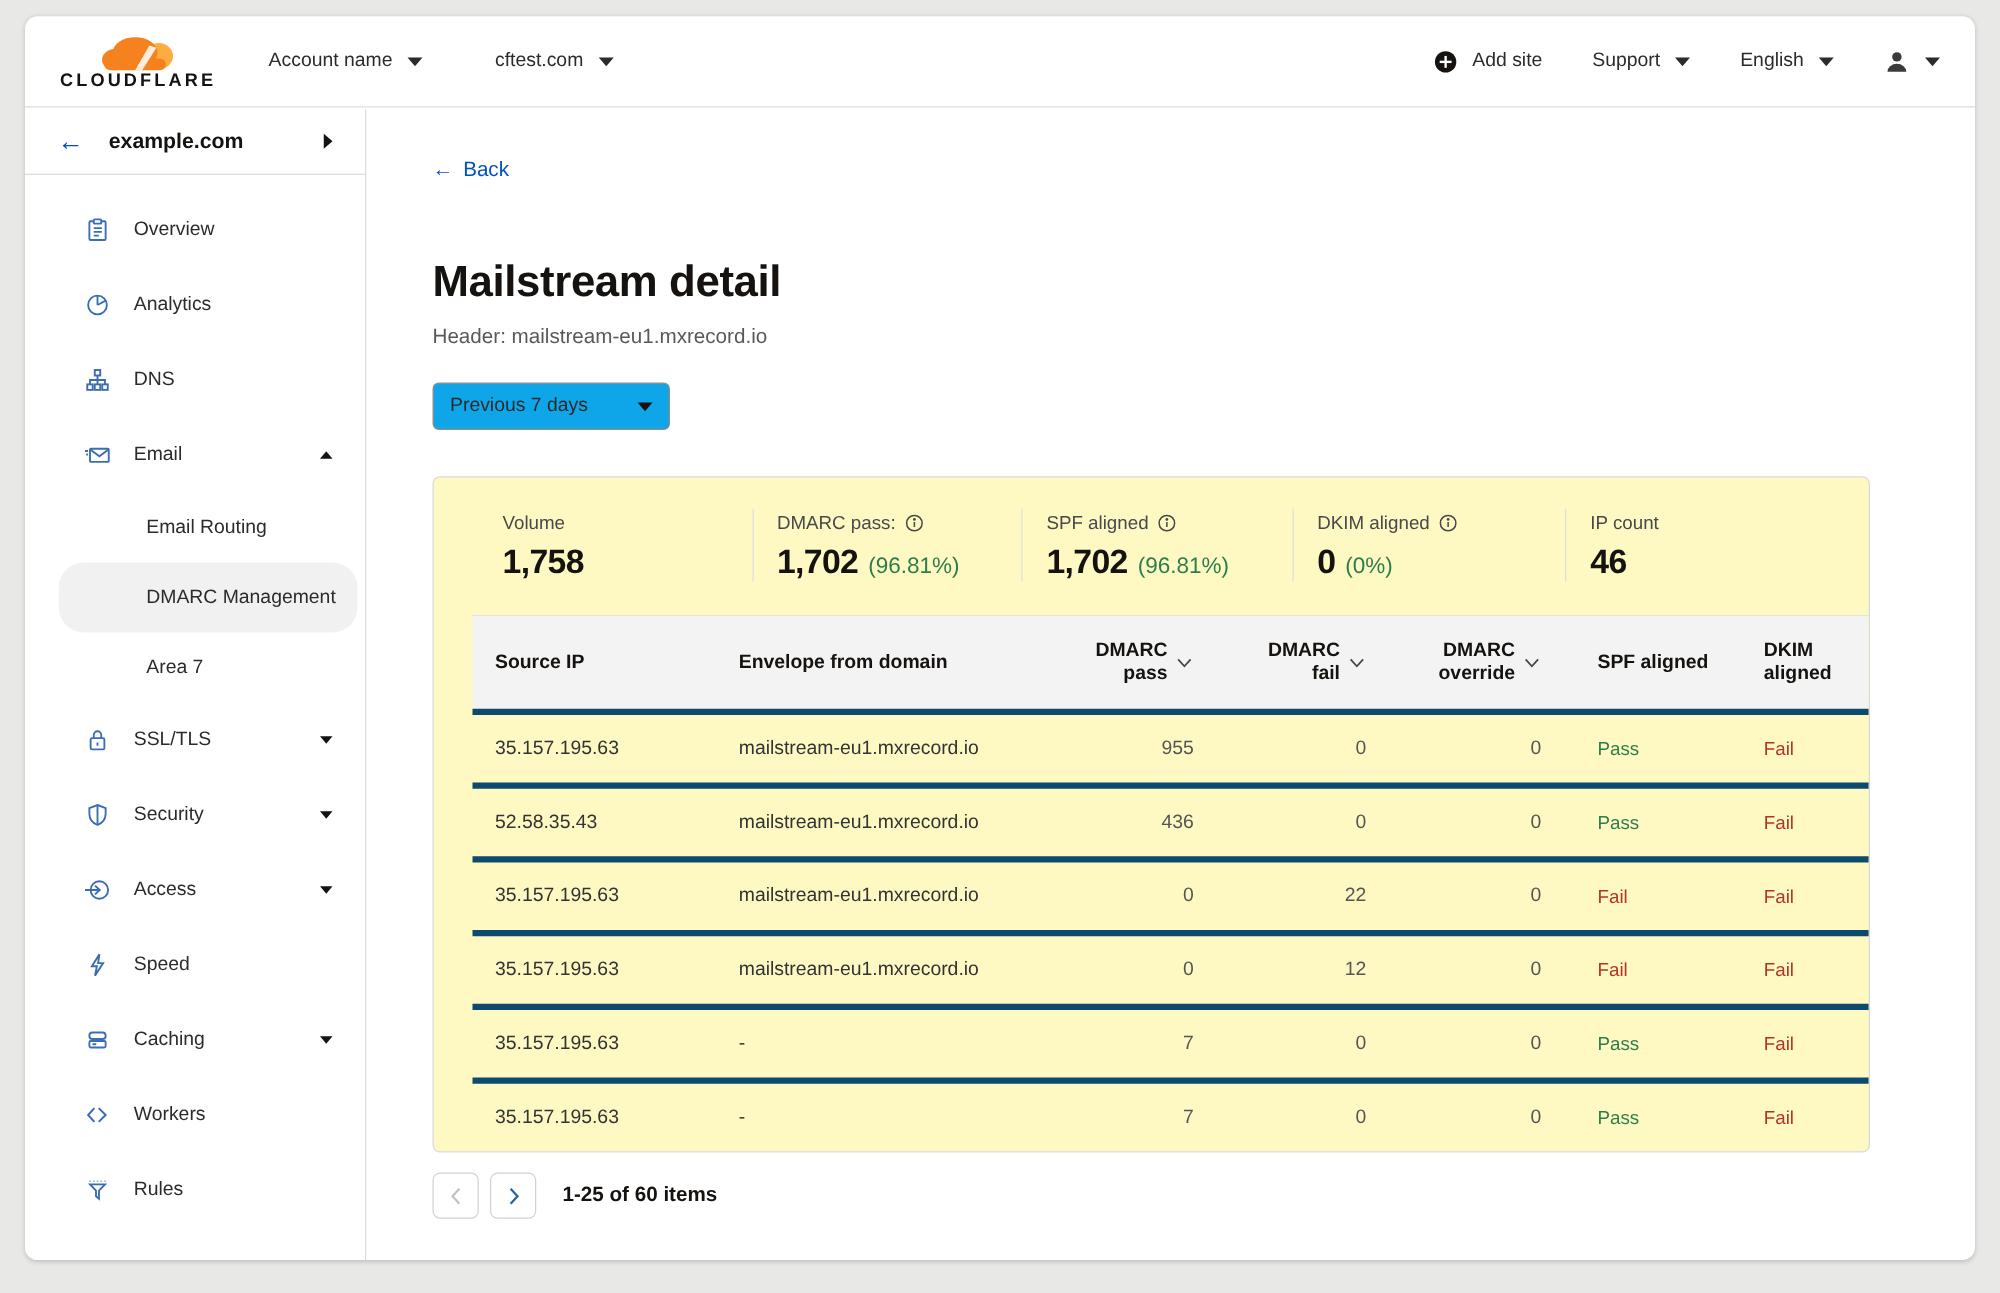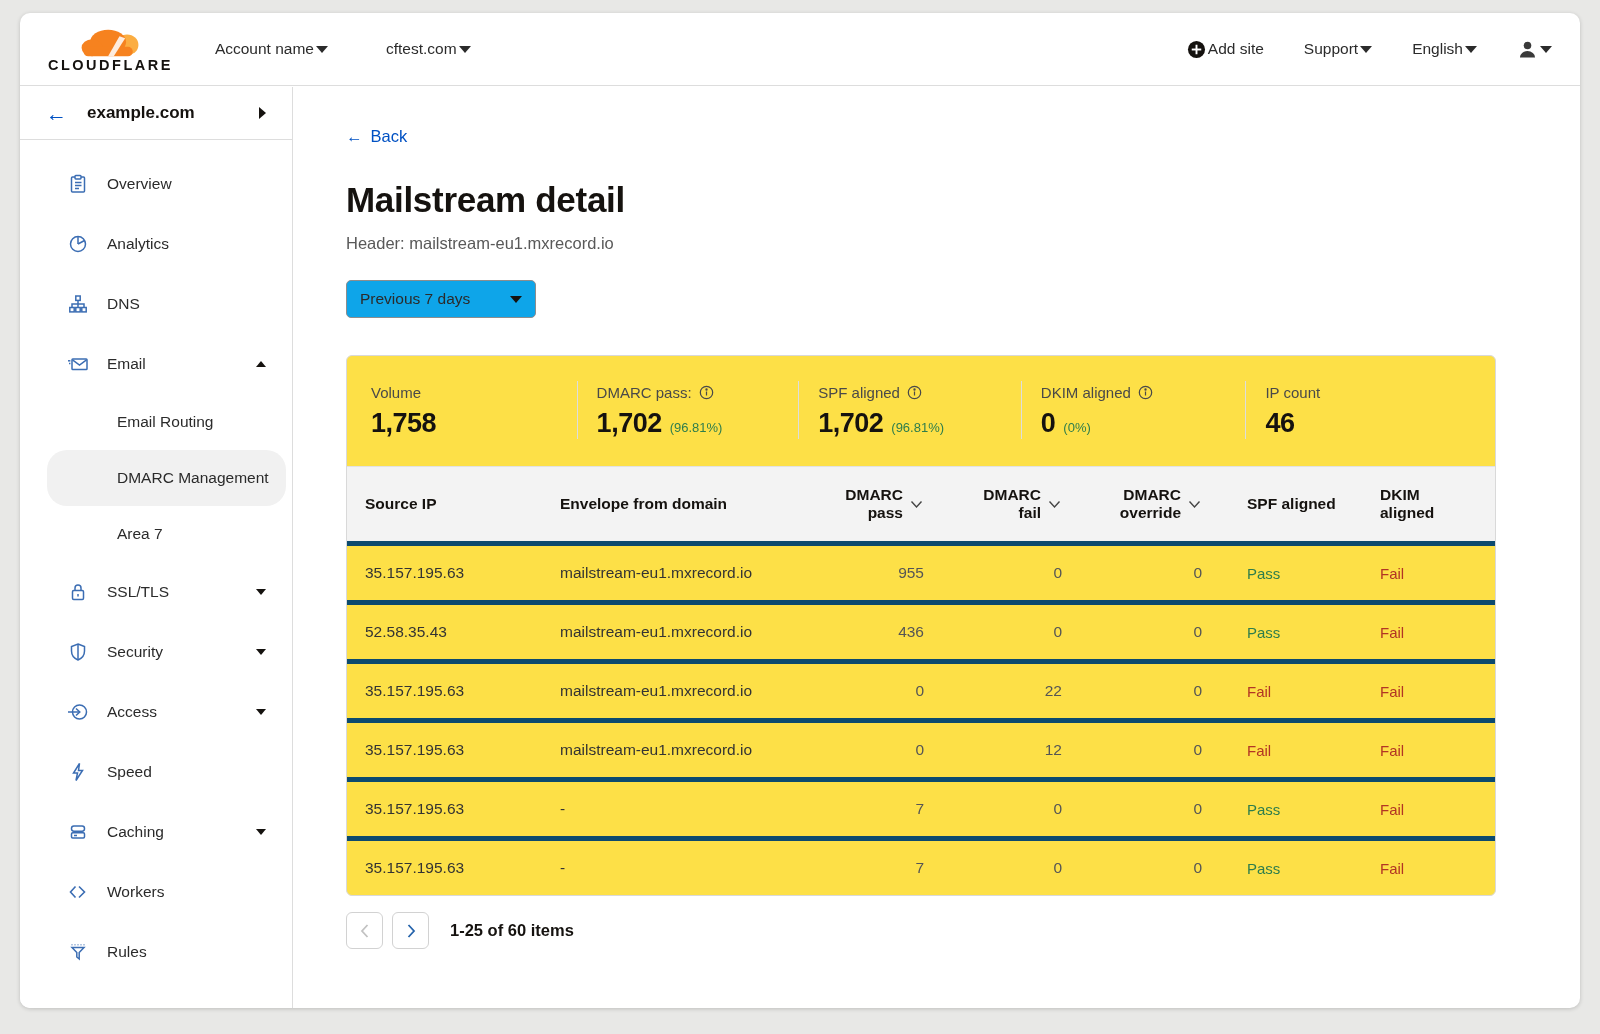--- a/index.html
+++ b/index.html
@@ -15,21 +15,21 @@
     background:#fff; border-radius:10px; overflow:hidden;
     box-shadow:0 1px 4px rgba(0,0,0,.18);
   }
   
   .topnav {
     height:73px; border-bottom:1px solid #ddd;
     display:flex; align-items:center; padding:0 28px;
   }
   .logo { display:flex; flex-direction:column; align-items:center; margin-right:42px; }
   .logo-word { font-size:14.5px; font-weight:800; letter-spacing:2.5px; color:#15120f; margin-top:-4px; }
-  .nav-menu { display:flex; align-items:center; gap:2px; font-size:15.5px; color:#2b2b2b; cursor:pointer; }
+  .nav-menu { display:flex; align-items:center; gap:12px; font-size:15.5px; color:#2b2b2b; cursor:pointer; }
   .nav-menu + .nav-menu { margin-left:58px; }
   .nav-right { margin-left:auto; display:flex; align-items:center; gap:40px; }
   .nav-right .nav-menu + .nav-menu { margin-left:0; }
   .caret-down { width:0; height:0; border-left:6px solid transparent; border-right:6px solid transparent; border-top:7px solid #2b2b2b; display:inline-block; }
   .caret-right { width:0; height:0; border-top:6px solid transparent; border-bottom:6px solid transparent; border-left:7px solid #15120f; display:inline-block; }
   
   .sidebar {
     position:absolute; left:0; top:74px; bottom:0; width:273px;
     border-right:1px solid #ddd; background:#fff;
   }
@@ -49,44 +49,44 @@
   .side-sub {
     height:56px; display:flex; align-items:center;
     padding:0 16px 0 76px; font-size:15.5px; color:#2b2b2b; cursor:pointer;
   }
   .side-sub.selected { background:#f1f1f1; border-radius:20px; margin:0 6px; padding-left:70px; }
   .side-caret { width:0; height:0; border-left:5.5px solid transparent; border-right:5.5px solid transparent; border-top:6.5px solid #15120f; }
   .side-caret.up { border-top:none; border-bottom:6.5px solid #15120f; }
   
   .main { margin-left:274px; padding:41px 0 0 52px; }
   .back-link { display:inline-flex; align-items:center; gap:8px; color:#0051c3; font-size:16.5px; cursor:pointer; }
-  .page-title { font-size:35px; font-weight:700; color:#15120f; margin-top:34px; letter-spacing:-.3px; }
+  .page-title { font-size:35px; font-weight:700; color:#15120f; margin-top:60px; letter-spacing:-.3px; }
   .page-subtitle { font-size:16.5px; color:#595959; margin-top:14px; }
   .actions { width:1150px; display:flex; justify-content:space-between; align-items:center; margin-top:27px; }
   .btn-outline {
     background:#fff; border:1px solid #3069b2; color:#1e5dab;
     font-size:15.5px; padding:9px 17px; border-radius:5px; cursor:pointer;
     font-family:"Liberation Sans", sans-serif;
   }
   .select-box {
     width:190px; border:1px solid #8d8d8d; border-radius:5px; background:#0ea5e9;
     display:flex; align-items:center; justify-content:space-between;
     padding:9px 13px; font-size:15.5px; color:#2b2b2b; cursor:pointer;
   }
   .select-box .caret-down { border-top-color:#15120f; }
   
-  .card { width:1150px; margin-top:37px; border:1px solid #d9d9d9; border-radius:6px; overflow:hidden; background:#fde047; }
+  .card { width:1150px; margin-top:37px; border:1px solid #d9d9d9; border-radius:6px; overflow:hidden; background:#fef9c3;padding-left:31px; }
   .stats { display:flex; padding:25px 0 27px 0; border-bottom:1px solid #e2e2e2; }
   .stat { padding:3px 10px 0 24px; }
   .stat + .stat { border-left:1px solid #ddd; padding-left:19px; }
   .stat.w0{width:230px}.stat.w1{width:222px}.stat.w2{width:223px}.stat.w3{width:225px}.stat.w4{width:250px}
   .stat-label { font-size:15px; color:#494949; display:flex; align-items:center; gap:7px; }
   .stat-value-line { margin-top:7px; display:flex; align-items:baseline; gap:8px; }
   .stat-value { font-size:27px; font-weight:700; color:#15120f; letter-spacing:-.5px; }
-  .stat-pct { font-size:13px; color:#2e7d4c; }
+  .stat-pct { font-size:18px; color:#2e7d4c; }
   .grid { display:grid; grid-template-columns:195px 260px 130px 138px 140px 152px 135px; align-items:center; }
   .thead { background:#f3f3f3; min-height:74px; font-weight:700; font-size:15.5px; color:#15120f; }
   .th { padding:0 0 0 18px; display:flex; align-items:center; }
   .th.num { justify-content:flex-end; padding:0 8px 0 0; text-align:right; gap:7px; }
   .th.num .th-label { max-width:72px; }
   .th.wrap .th-label { max-width:64px; }
   .th.spf { padding-left:37px; }
   .sort-ic { flex:0 0 14px; display:flex; align-items:center; }
   .trow { min-height:59px; border-top:5px solid #0c4a6e; font-size:15.5px; }
   .cell { padding-left:18px; color:#333; }

